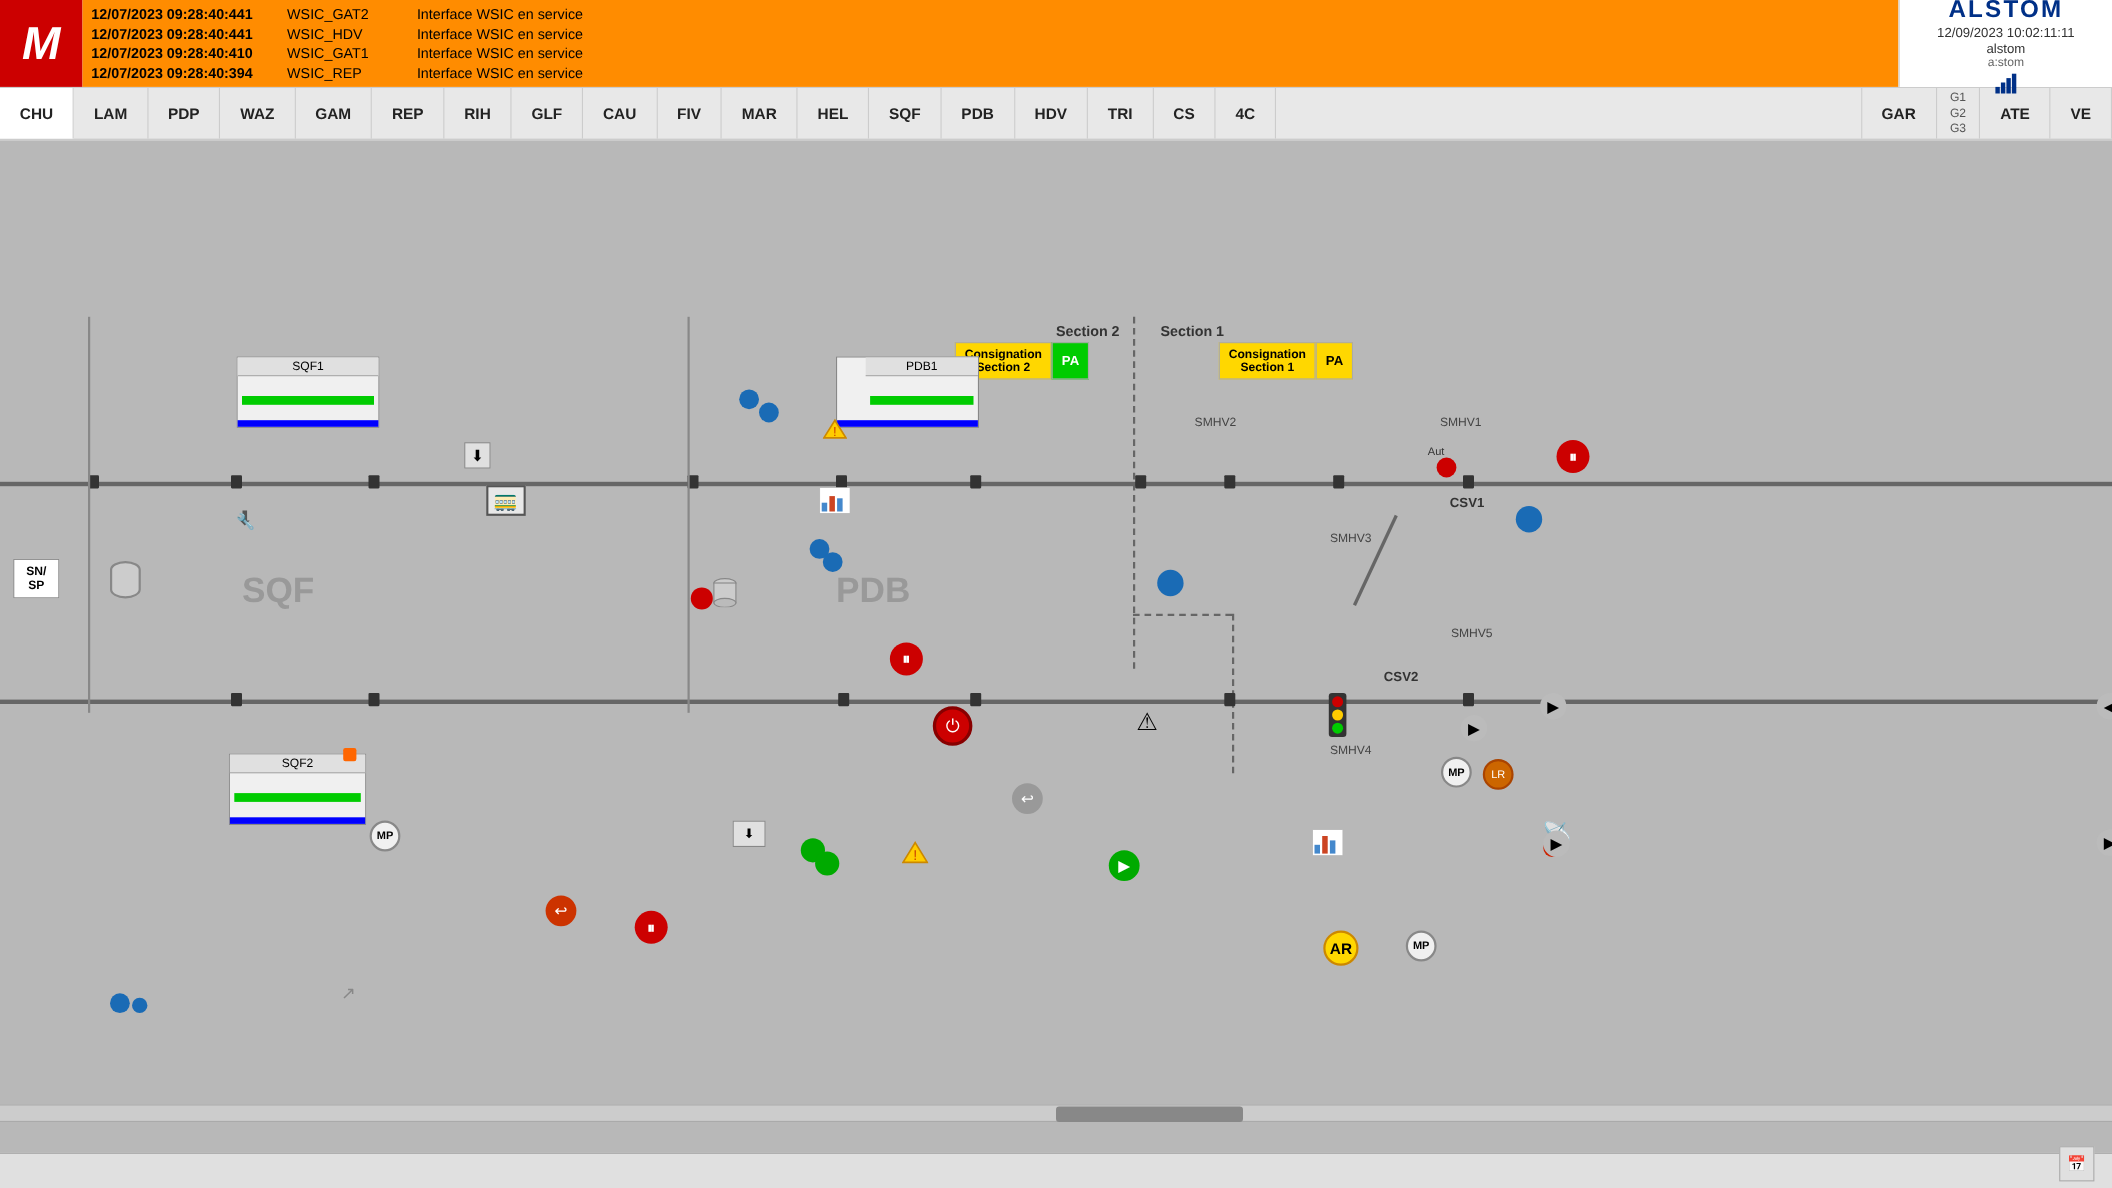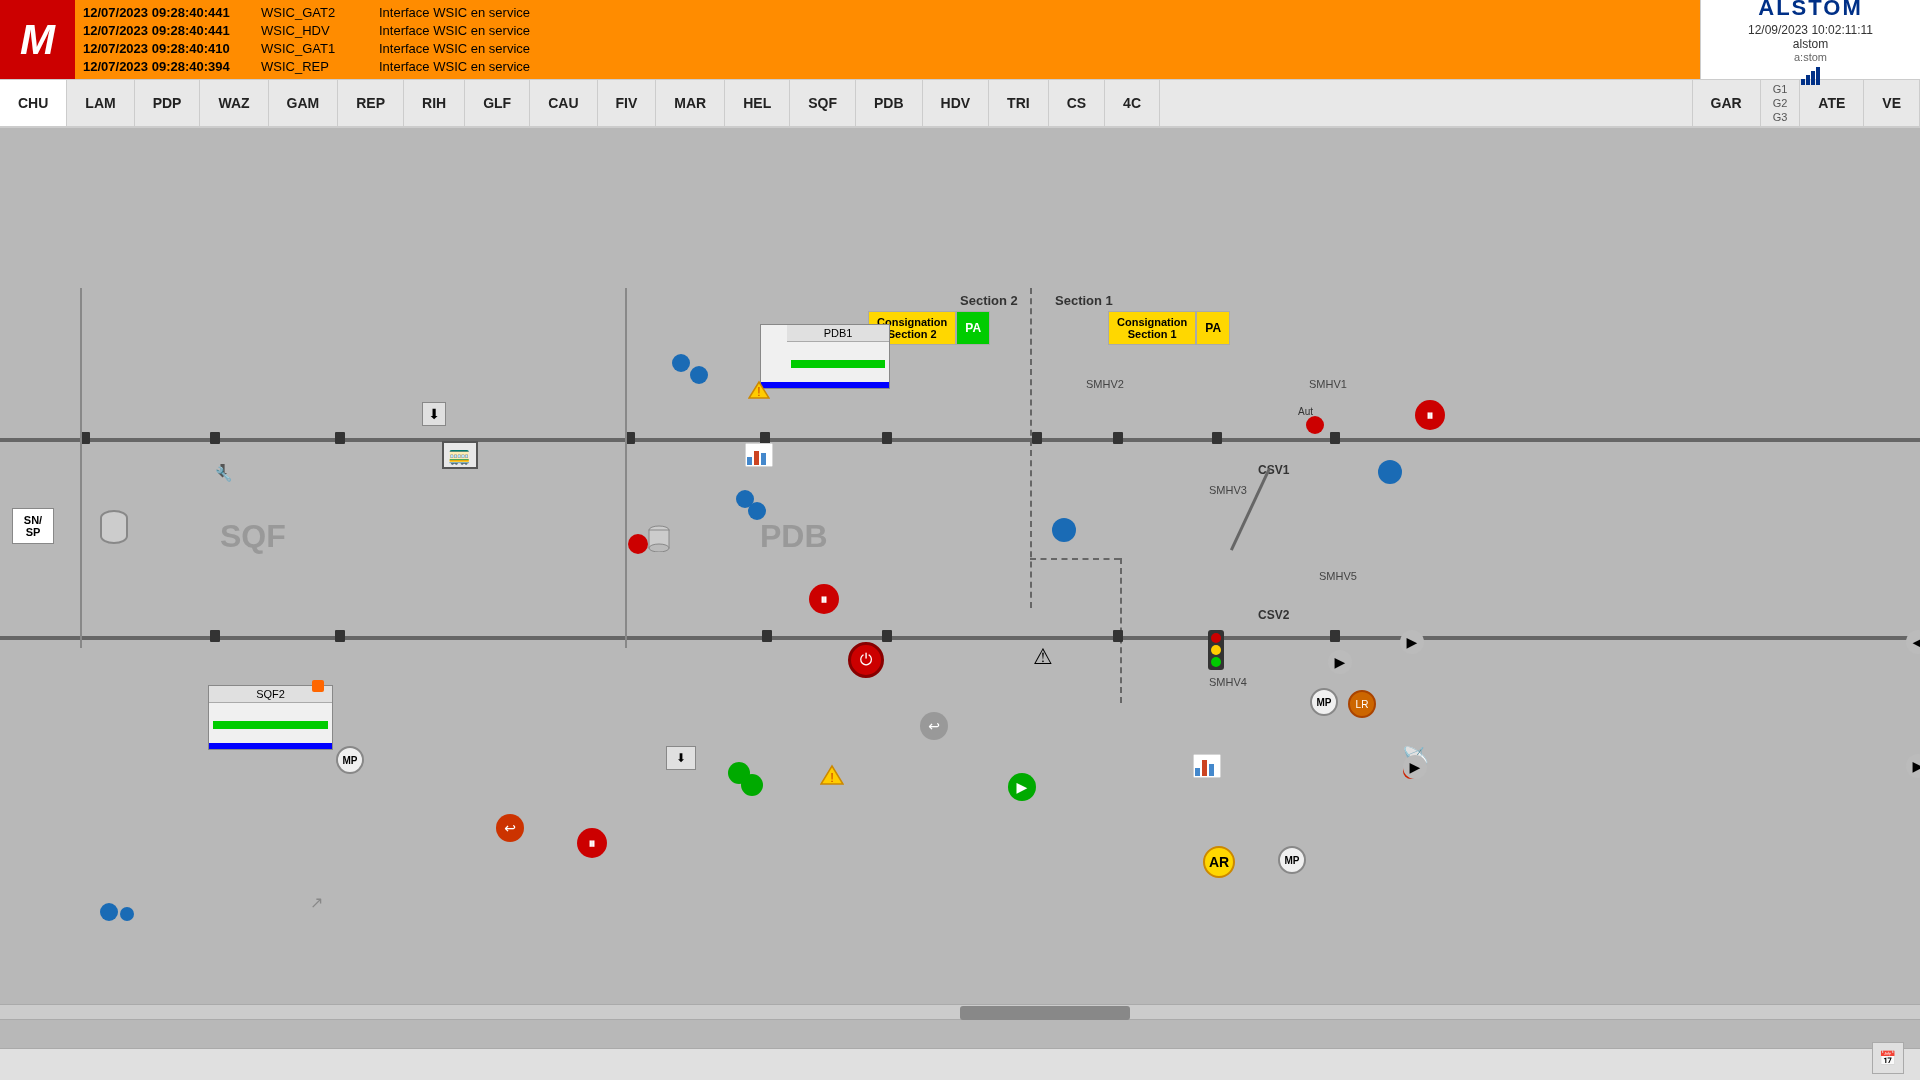--- a/index.html
+++ b/index.html
@@ -7,21 +7,21 @@
 
     
     #header { display: flex; height: 80px; background: #fff; border-bottom: 1px solid #ccc; }
     #logo-area { width: 75px; background: #cc0000; display: flex; align-items: center; justify-content: center; flex-shrink: 0; }
     #logo-m { color: white; font-size: 42px; font-weight: bold; font-style: italic; }
     #alerts-area { flex: 1; background: #ff8c00; display: flex; flex-direction: column; justify-content: space-around; padding: 4px 8px; }
     .alert-row { display: flex; align-items: center; font-size: 13px; color: #000; gap: 18px; }
     .alert-timestamp { font-weight: bold; min-width: 160px; }
     .alert-code { min-width: 100px; font-weight: normal; }
     .alert-message { color: #000; }
-    #alstom-area { width: 220px; background: #fff; border-left: 1px solid #ccc; display: flex; flex-direction: column; align-items: center; justify-content: center; padding: 8px; flex-shrink: 0; }
+    #alstom-area { width: 194px; background: #fff; border-left: 1px solid #ccc; display: flex; flex-direction: column; align-items: center; justify-content: center; padding: 8px; flex-shrink: 0; }
     #alstom-logo { font-size: 22px; font-weight: bold; color: #003087; letter-spacing: 2px; }
     #alstom-date { font-size: 12px; color: #333; margin-top: 2px; }
     #alstom-user { font-size: 12px; color: #333; }
     #alstom-sub { font-size: 11px; color: #666; }
     #signal-icon { margin-top: 4px; font-size: 20px; }
 
     
     #navbar { height: 48px; background: #e8e8e8; border-bottom: 2px solid #ccc; display: flex; align-items: stretch; }
     .nav-item { display: flex; align-items: center; justify-content: center; padding: 0 18px; font-size: 14px; font-weight: bold; color: #222; border-right: 1px solid #ccc; cursor: pointer; min-width: 50px; }
     .nav-item.active { background: #fff; }
@@ -193,20 +193,27 @@
   </div>
 
   <div style="position:absolute;left:1108px;top:183px;display:flex;align-items:stretch;">
     <div style="background:#ffd700;padding:4px 8px;font-size:11px;font-weight:bold;display:flex;flex-direction:column;align-items:center;justify-content:center;border:1px solid #aaa;">
       <span>Consignation</span>
       <span>Section 1</span>
     </div>
     <div style="background:#ffd700;padding:4px 8px;font-size:12px;font-weight:bold;color:#000;display:flex;align-items:center;justify-content:center;border:1px solid #aaa;">PA</div>
   </div>
 
+  <div class="station-box" style="left:215px;top:196px;width:130px;height:65px;">
+    <div class="station-title">SQF1</div>
+    <div class="station-inner">
+      <div class="station-green-bar"></div>
+    </div>
+    <div class="station-blue-bar"></div>
+  </div>
 
   <div class="station-box" style="left:760px;top:196px;width:130px;height:65px;padding-left:26px;">
     <div class="station-title">PDB1</div>
     <div class="station-inner">
       <div class="station-green-bar"></div>
     </div>
     <div class="station-blue-bar"></div>
   </div>
 
   <div class="station-box" style="left:208px;top:557px;width:125px;height:65px;">
@@ -303,21 +310,21 @@
 
   <div style="position:absolute;left:1298px;top:278px;font-size:10px;color:#333;">Aut</div>
   <div class="icon-circle icon-red" style="left:1306px;top:288px;width:18px;height:18px;"></div>
 
   <div class="smhv-label" style="left:1086px;top:250px;">SMHV2</div>
   <div class="smhv-label" style="left:1309px;top:250px;">SMHV1</div>
   <div class="smhv-label" style="left:1209px;top:356px;">SMHV3</div>
   <div class="smhv-label" style="left:1209px;top:548px;">SMHV4</div>
   <div class="smhv-label" style="left:1319px;top:442px;">SMHV5</div>
 
-  <div class="csv-label" style="left:1258px;top:322px;margin-top:13px;">CSV1</div>
+  <div class="csv-label" style="left:1318px;top:322px;">CSV1</div>
   <div class="csv-label" style="left:1258px;top:480px;">CSV2</div>
 
   <div style="position:absolute;left:1268px;top:340px;width:3px;height:90px;background:#666;transform:rotate(25deg);transform-origin:top left;"></div>
 
   <div class="traffic-light" style="left:1208px;top:502px;">
     <div class="tl-red"></div>
     <div class="tl-yellow"></div>
     <div class="tl-green"></div>
   </div>
 

